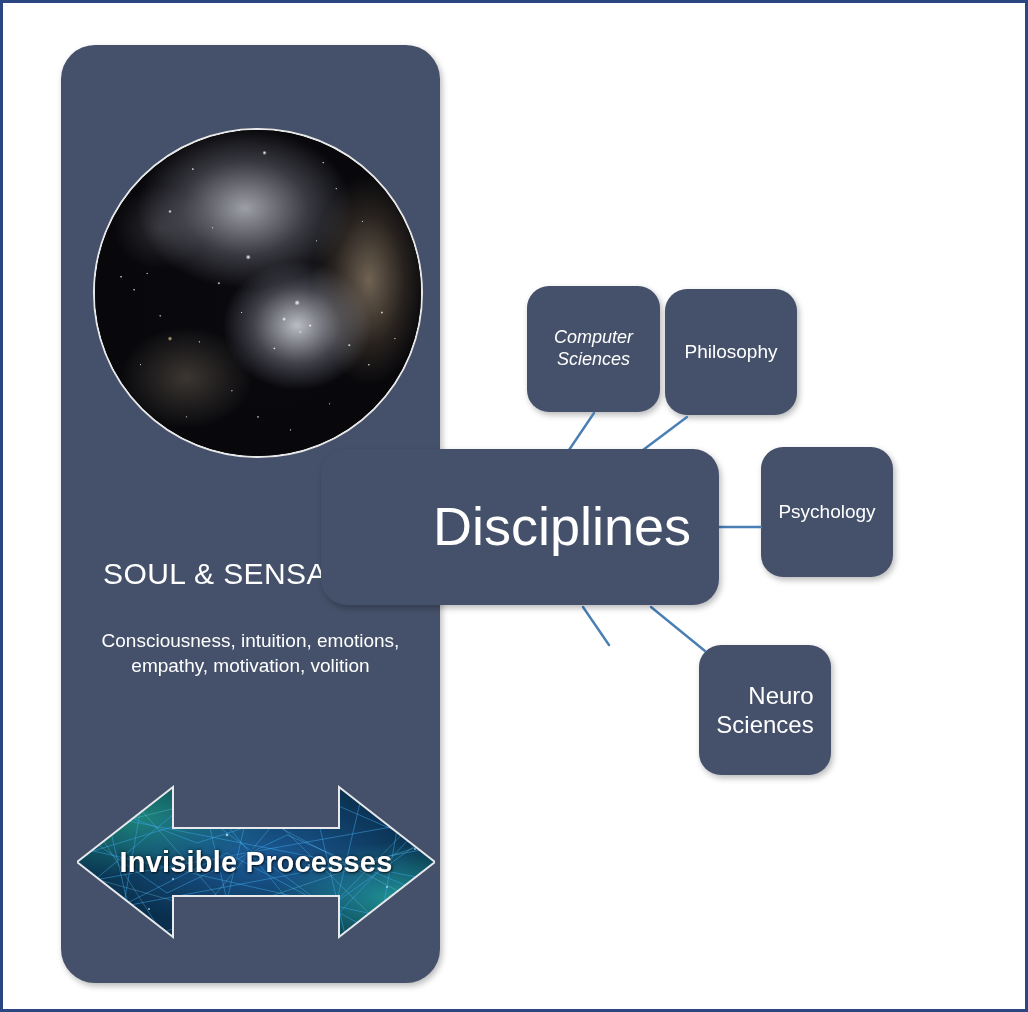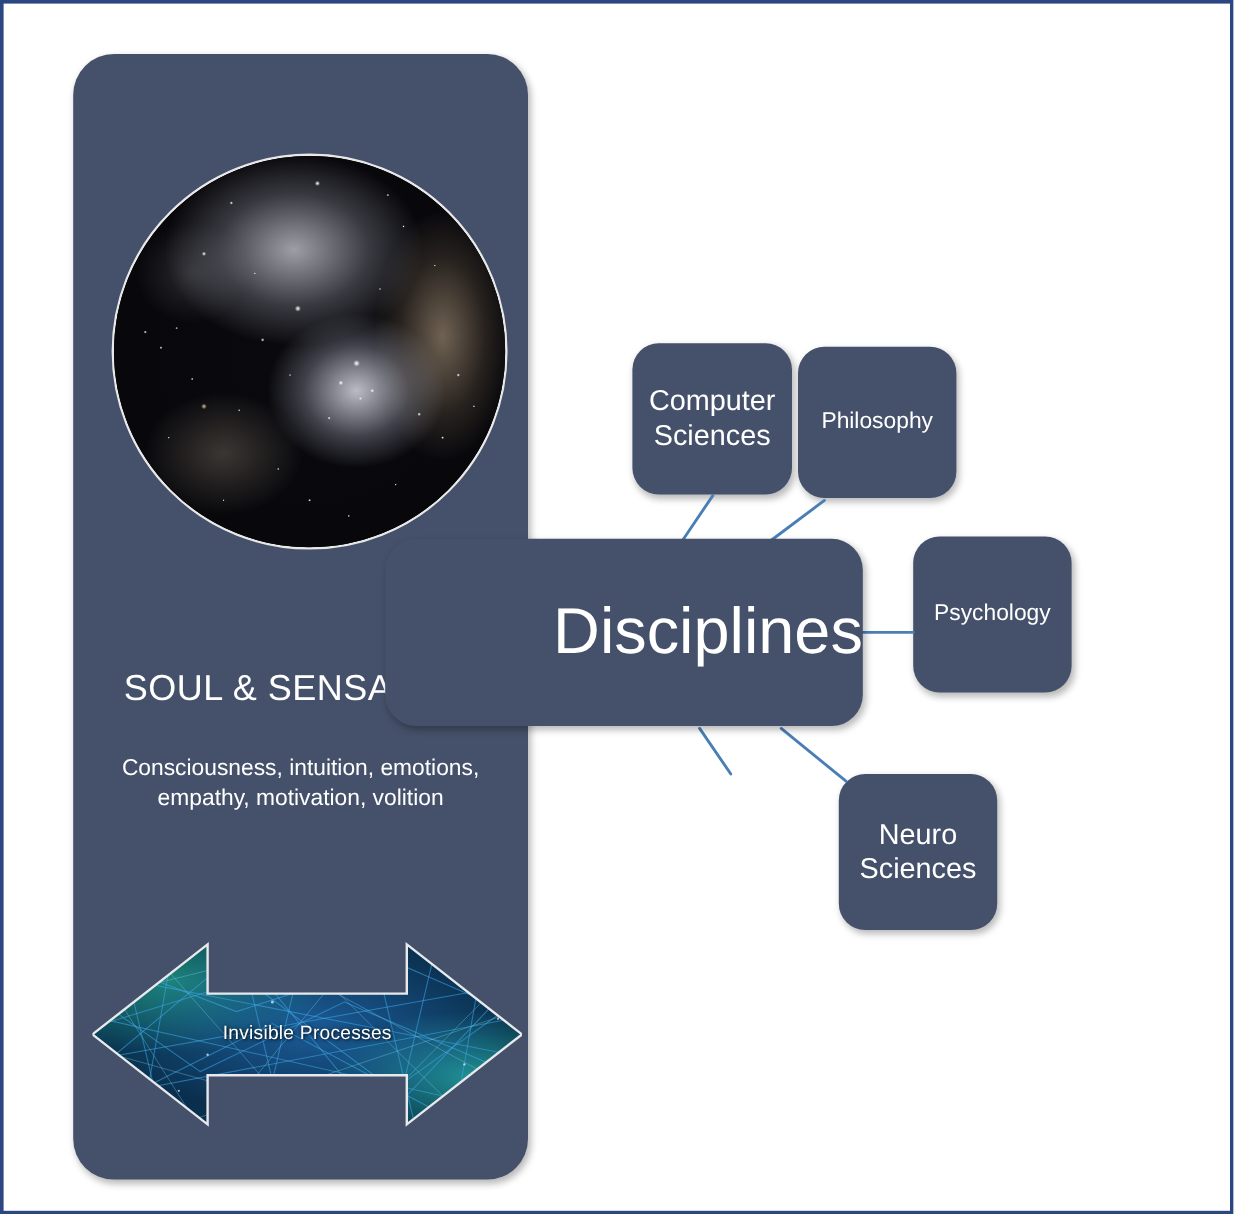--- a/index.html
+++ b/index.html
@@ -134,22 +134,22 @@
   .arrow-label {
     position: absolute;
     left: 0;
     top: 0;
     width: 358px;
     height: 158px;
     display: flex;
     align-items: center;
     justify-content: center;
     color: #ffffff;
-    font-size: 16px;
-    font-weight: normal;
+    font-size: 29px;
+    font-weight: bold;
     letter-spacing: 0.2px;
     text-shadow: 0 0 4px rgba(0,0,0,0.65), 1px 1px 2px rgba(0,0,0,0.6);
     pointer-events: none;
   }
 
   
   .node {
     position: absolute;
     background: #45516a;
     border-radius: 22px;
@@ -163,27 +163,28 @@
     line-height: 1.22;
   }
   .node-hub {
     left: 318px;
     top: 446px;
     width: 398px;
     height: 156px;
     border-radius: 26px;
     font-size: 54px;
     justify-content: flex-end;
+    padding-right: 28px;
     z-index: 3;
   }
-  .node-cs        { left: 524px; top: 283px; width: 133px; height: 126px; font-size: 24px; }
+  .node-cs        { left: 524px; top: 283px; width: 133px; height: 126px; font-size: 18px; font-style: italic; }
   .node-philo     { left: 662px; top: 286px; width: 132px; height: 126px; font-size: 19px; }
   .node-psych     { left: 758px; top: 444px; width: 132px; height: 130px; font-size: 19px; }
   .node-physics   { left: 538px; top: 642px; width: 132px; height: 130px; font-size: 19px; }
-  .node-neuro     { left: 696px; top: 642px; width: 132px; height: 130px; font-size: 24px; }
+  .node-neuro     { left: 696px; top: 642px; width: 132px; height: 130px; font-size: 24px; text-align: right; }
 
   svg.connectors {
     position: absolute;
     left: 0;
     top: 0;
     width: 1028px;
     height: 1012px;
     z-index: 2;
     pointer-events: none;
   }

